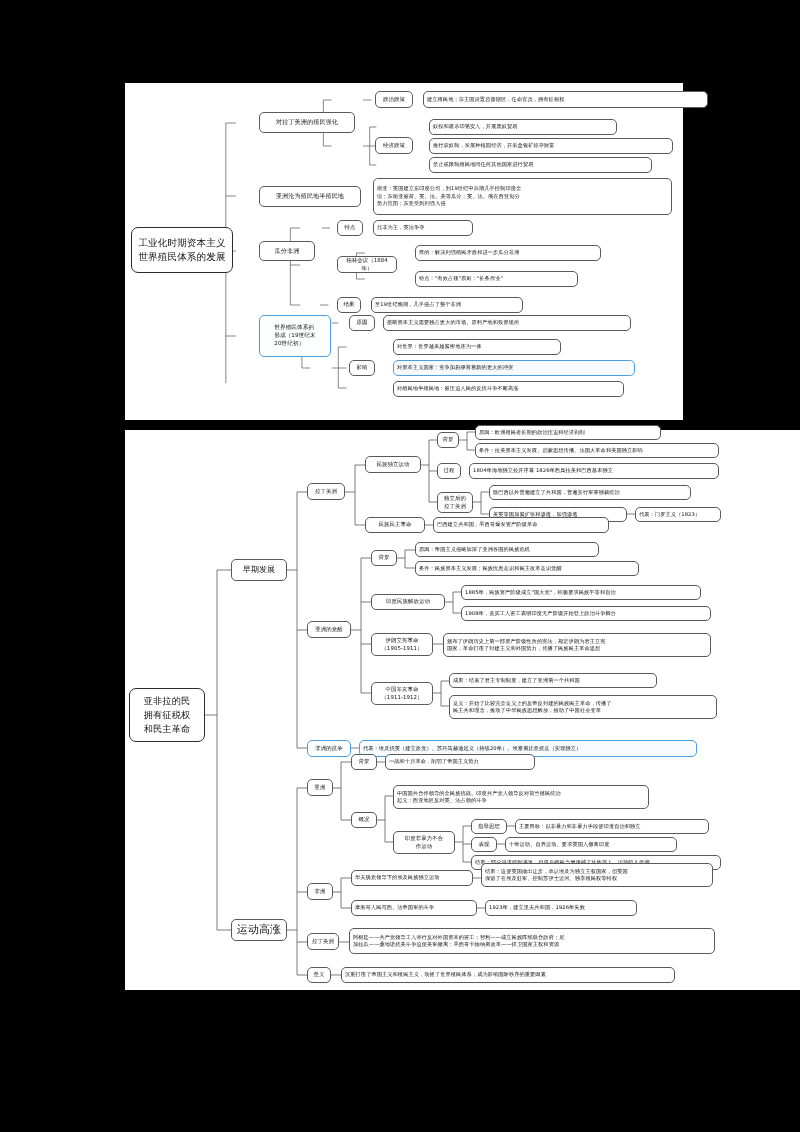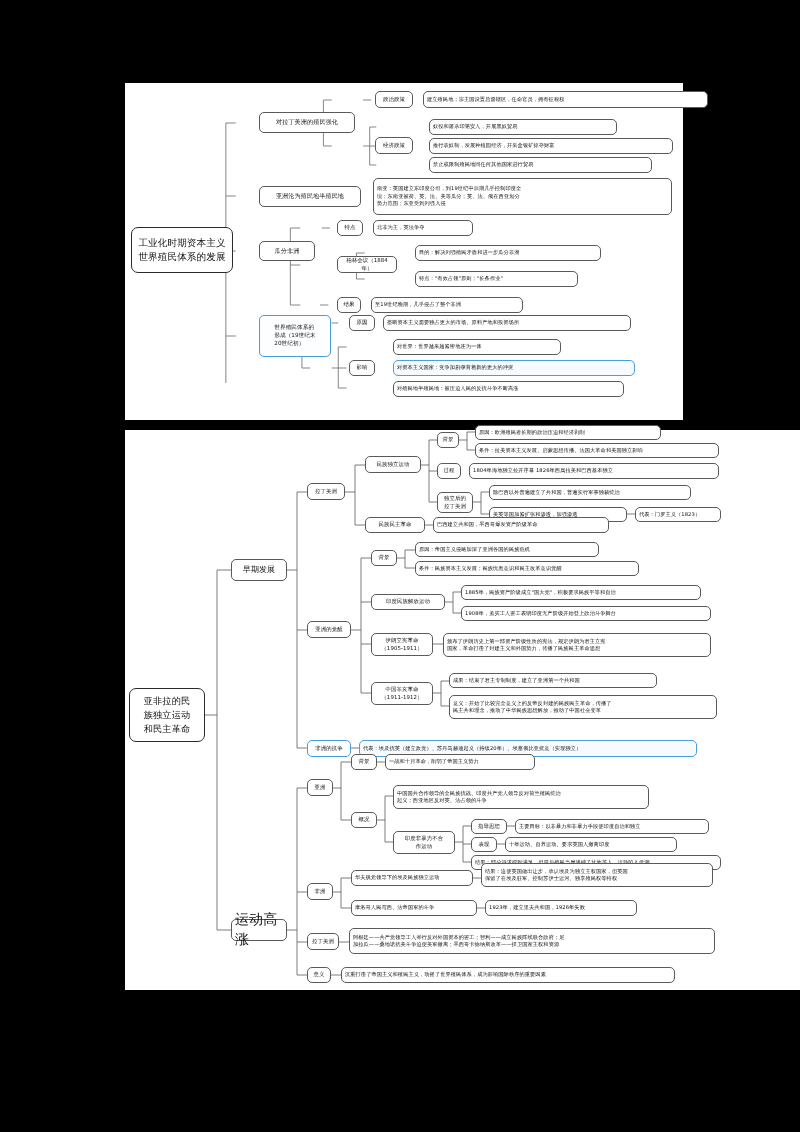--- a/index.html
+++ b/index.html
@@ -245,26 +245,26 @@
       <path d="M348,448 H356"></path>
       <path d="M352,478 H360"></path>
 
       <path d="M214,512 H224"></path>
 
       <path d="M206,545 H216"></path>
     </g>
   </svg>
 
   <div class="node root" style="left:4px;top:258px;width:76px;height:54px;font-size:9.2px;">亚非拉的民
-族独立运动
+拥有征税权
 和民主革命</div>
 
   <div class="node lvl1" style="left:106px;top:129px;width:56px;height:22px;font-size:8px;">早期发展</div>
 
-  <div class="node lvl1" style="left:106px;top:489px;width:56px;height:22px;font-size:14px;">运动高涨</div>
+  <div class="node lvl1" style="left:106px;top:489px;width:56px;height:22px;font-size:11px;">运动高涨</div>
 
   <div class="node lvl2" style="left:182px;top:53px;width:38px;height:17px;">拉丁美洲</div>
 
   <div class="node lvl2" style="left:240px;top:26px;width:56px;height:17px;">民族独立运动</div>
   <div class="node lvl2" style="left:312px;top:2px;width:22px;height:16px;">背景</div>
   <div class="node" style="left:350px;top:-5px;width:186px;height:15px;">原因：欧洲殖民者长期的政治压迫和经济剥削</div>
   <div class="node" style="left:350px;top:13px;width:244px;height:15px;">条件：拉美资本主义发展、启蒙思想传播、法国大革命和美国独立影响</div>
 
   <div class="node lvl2" style="left:312px;top:33px;width:24px;height:16px;">过程</div>
   <div class="node" style="left:344px;top:33px;width:250px;height:16px;">1804年海地独立拉开序幕    1826年西属拉美和巴西基本独立</div>

